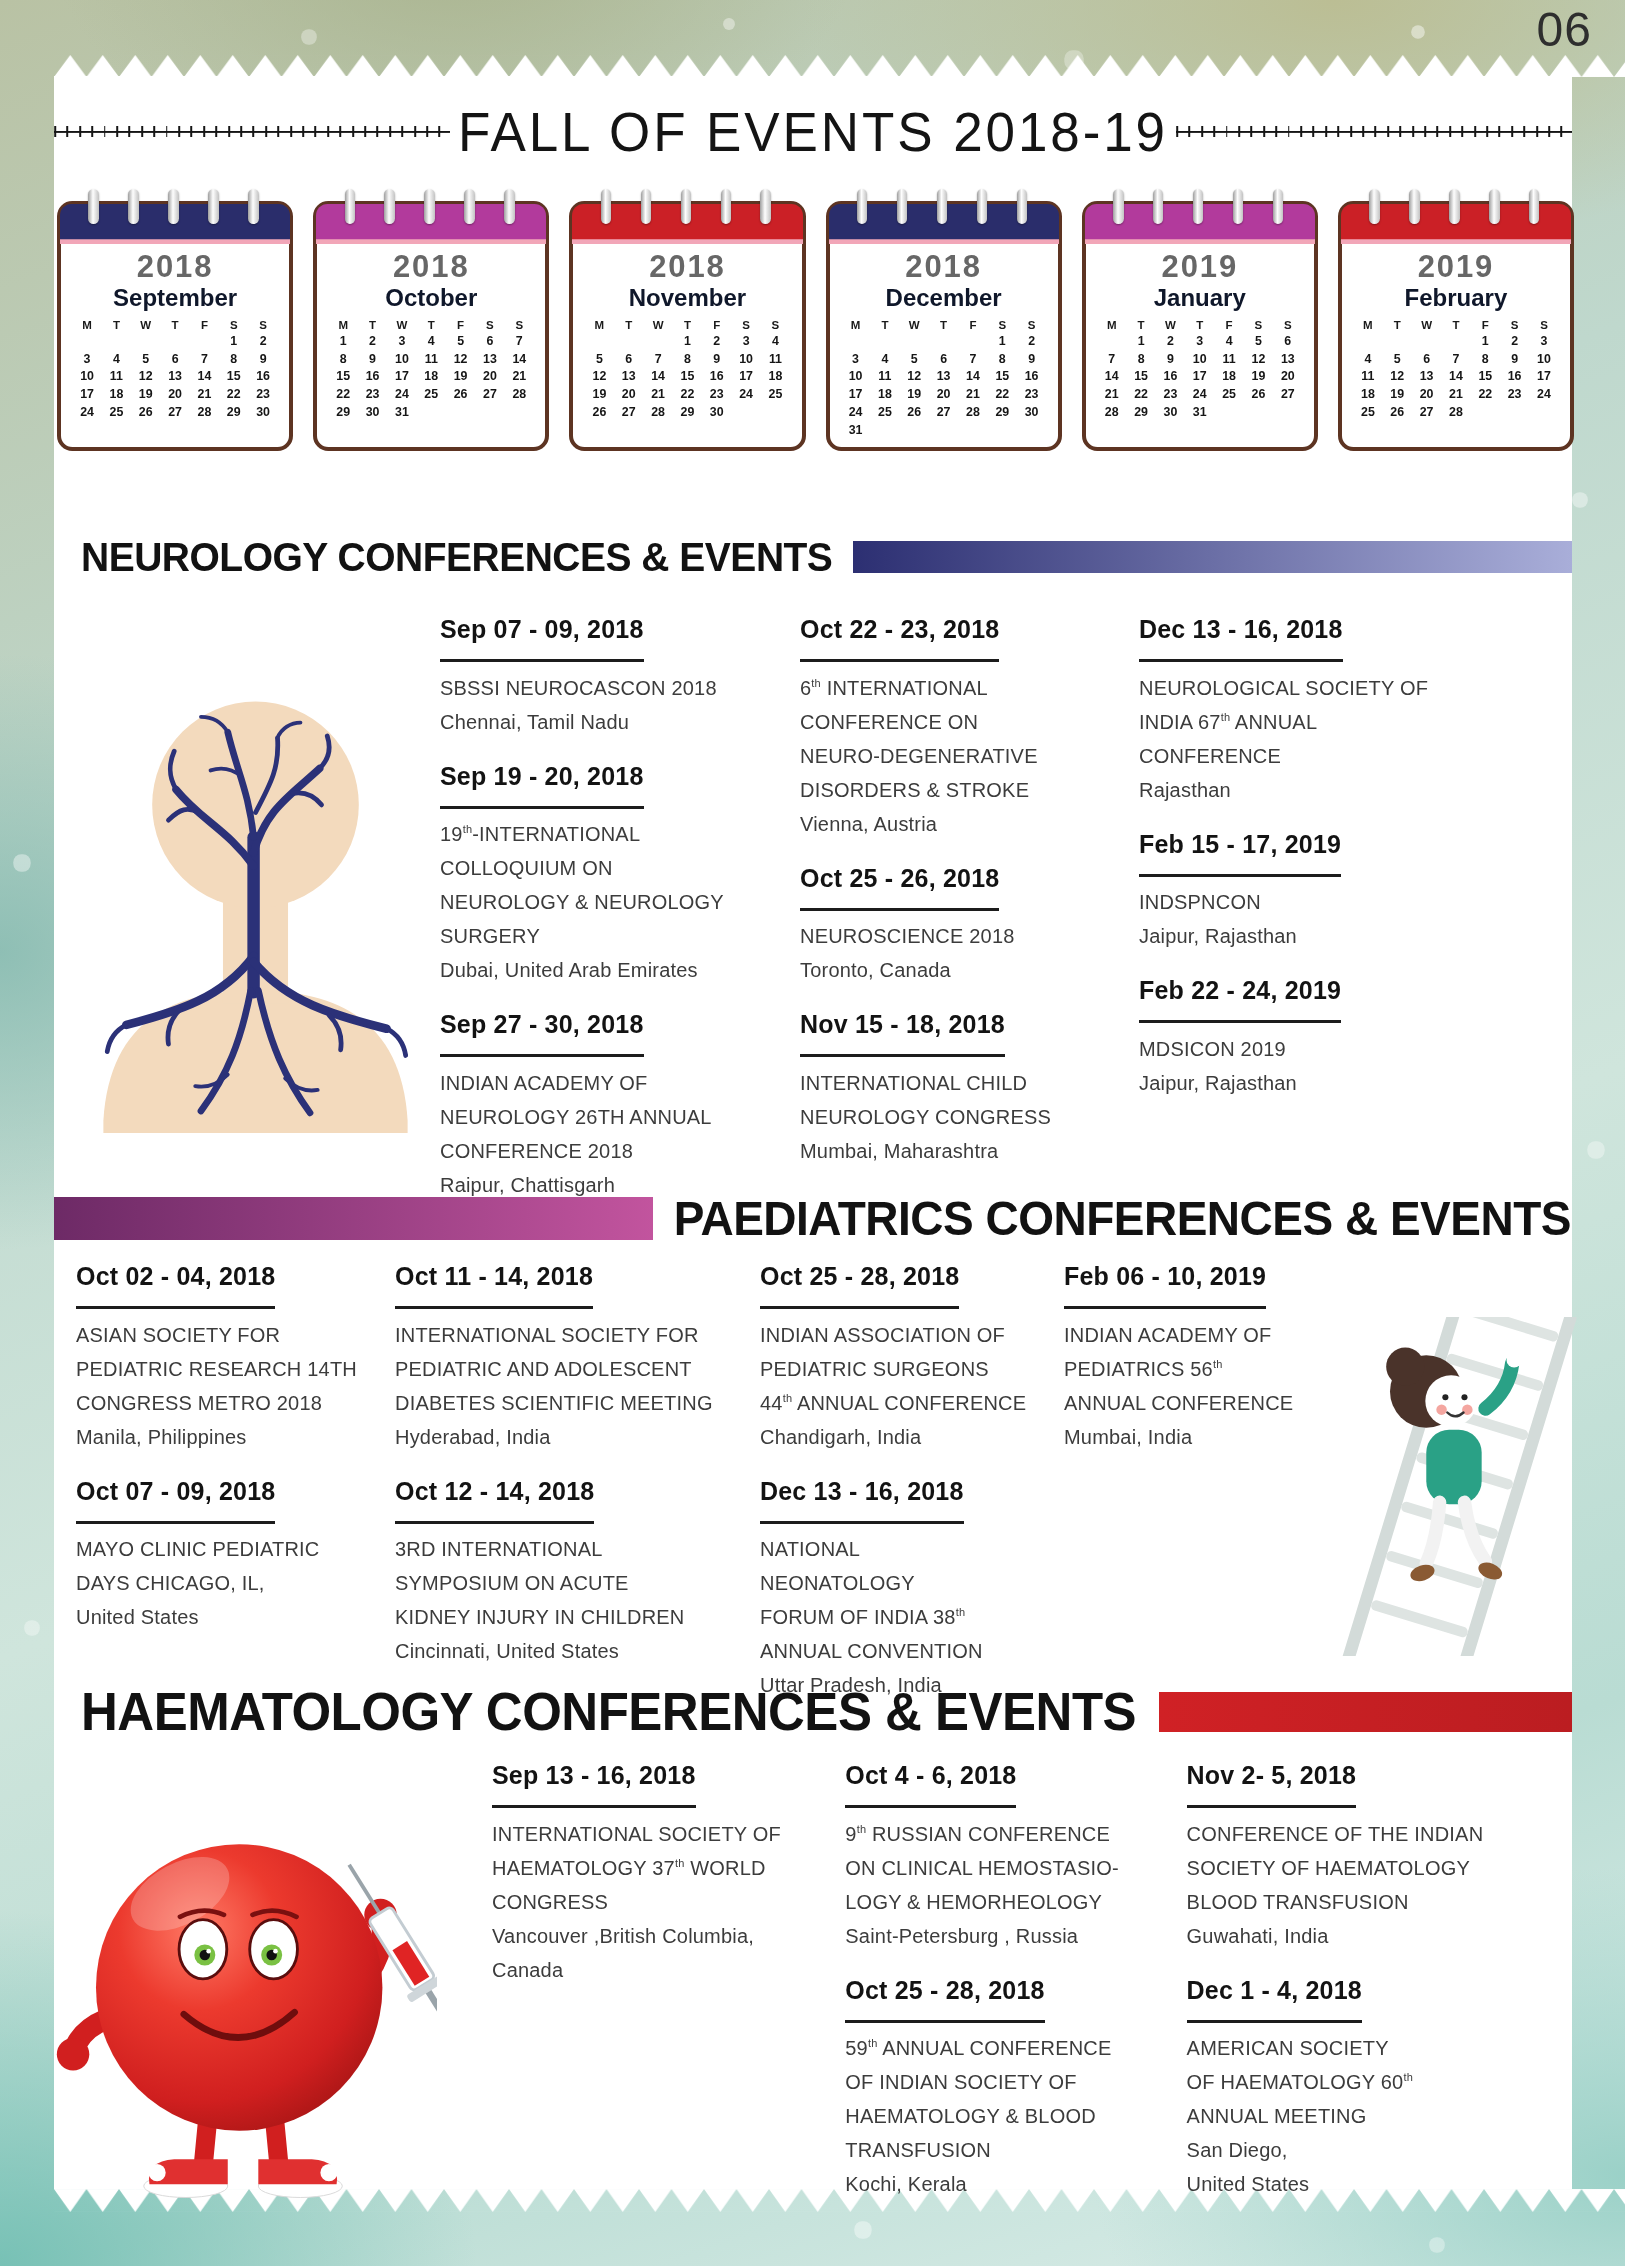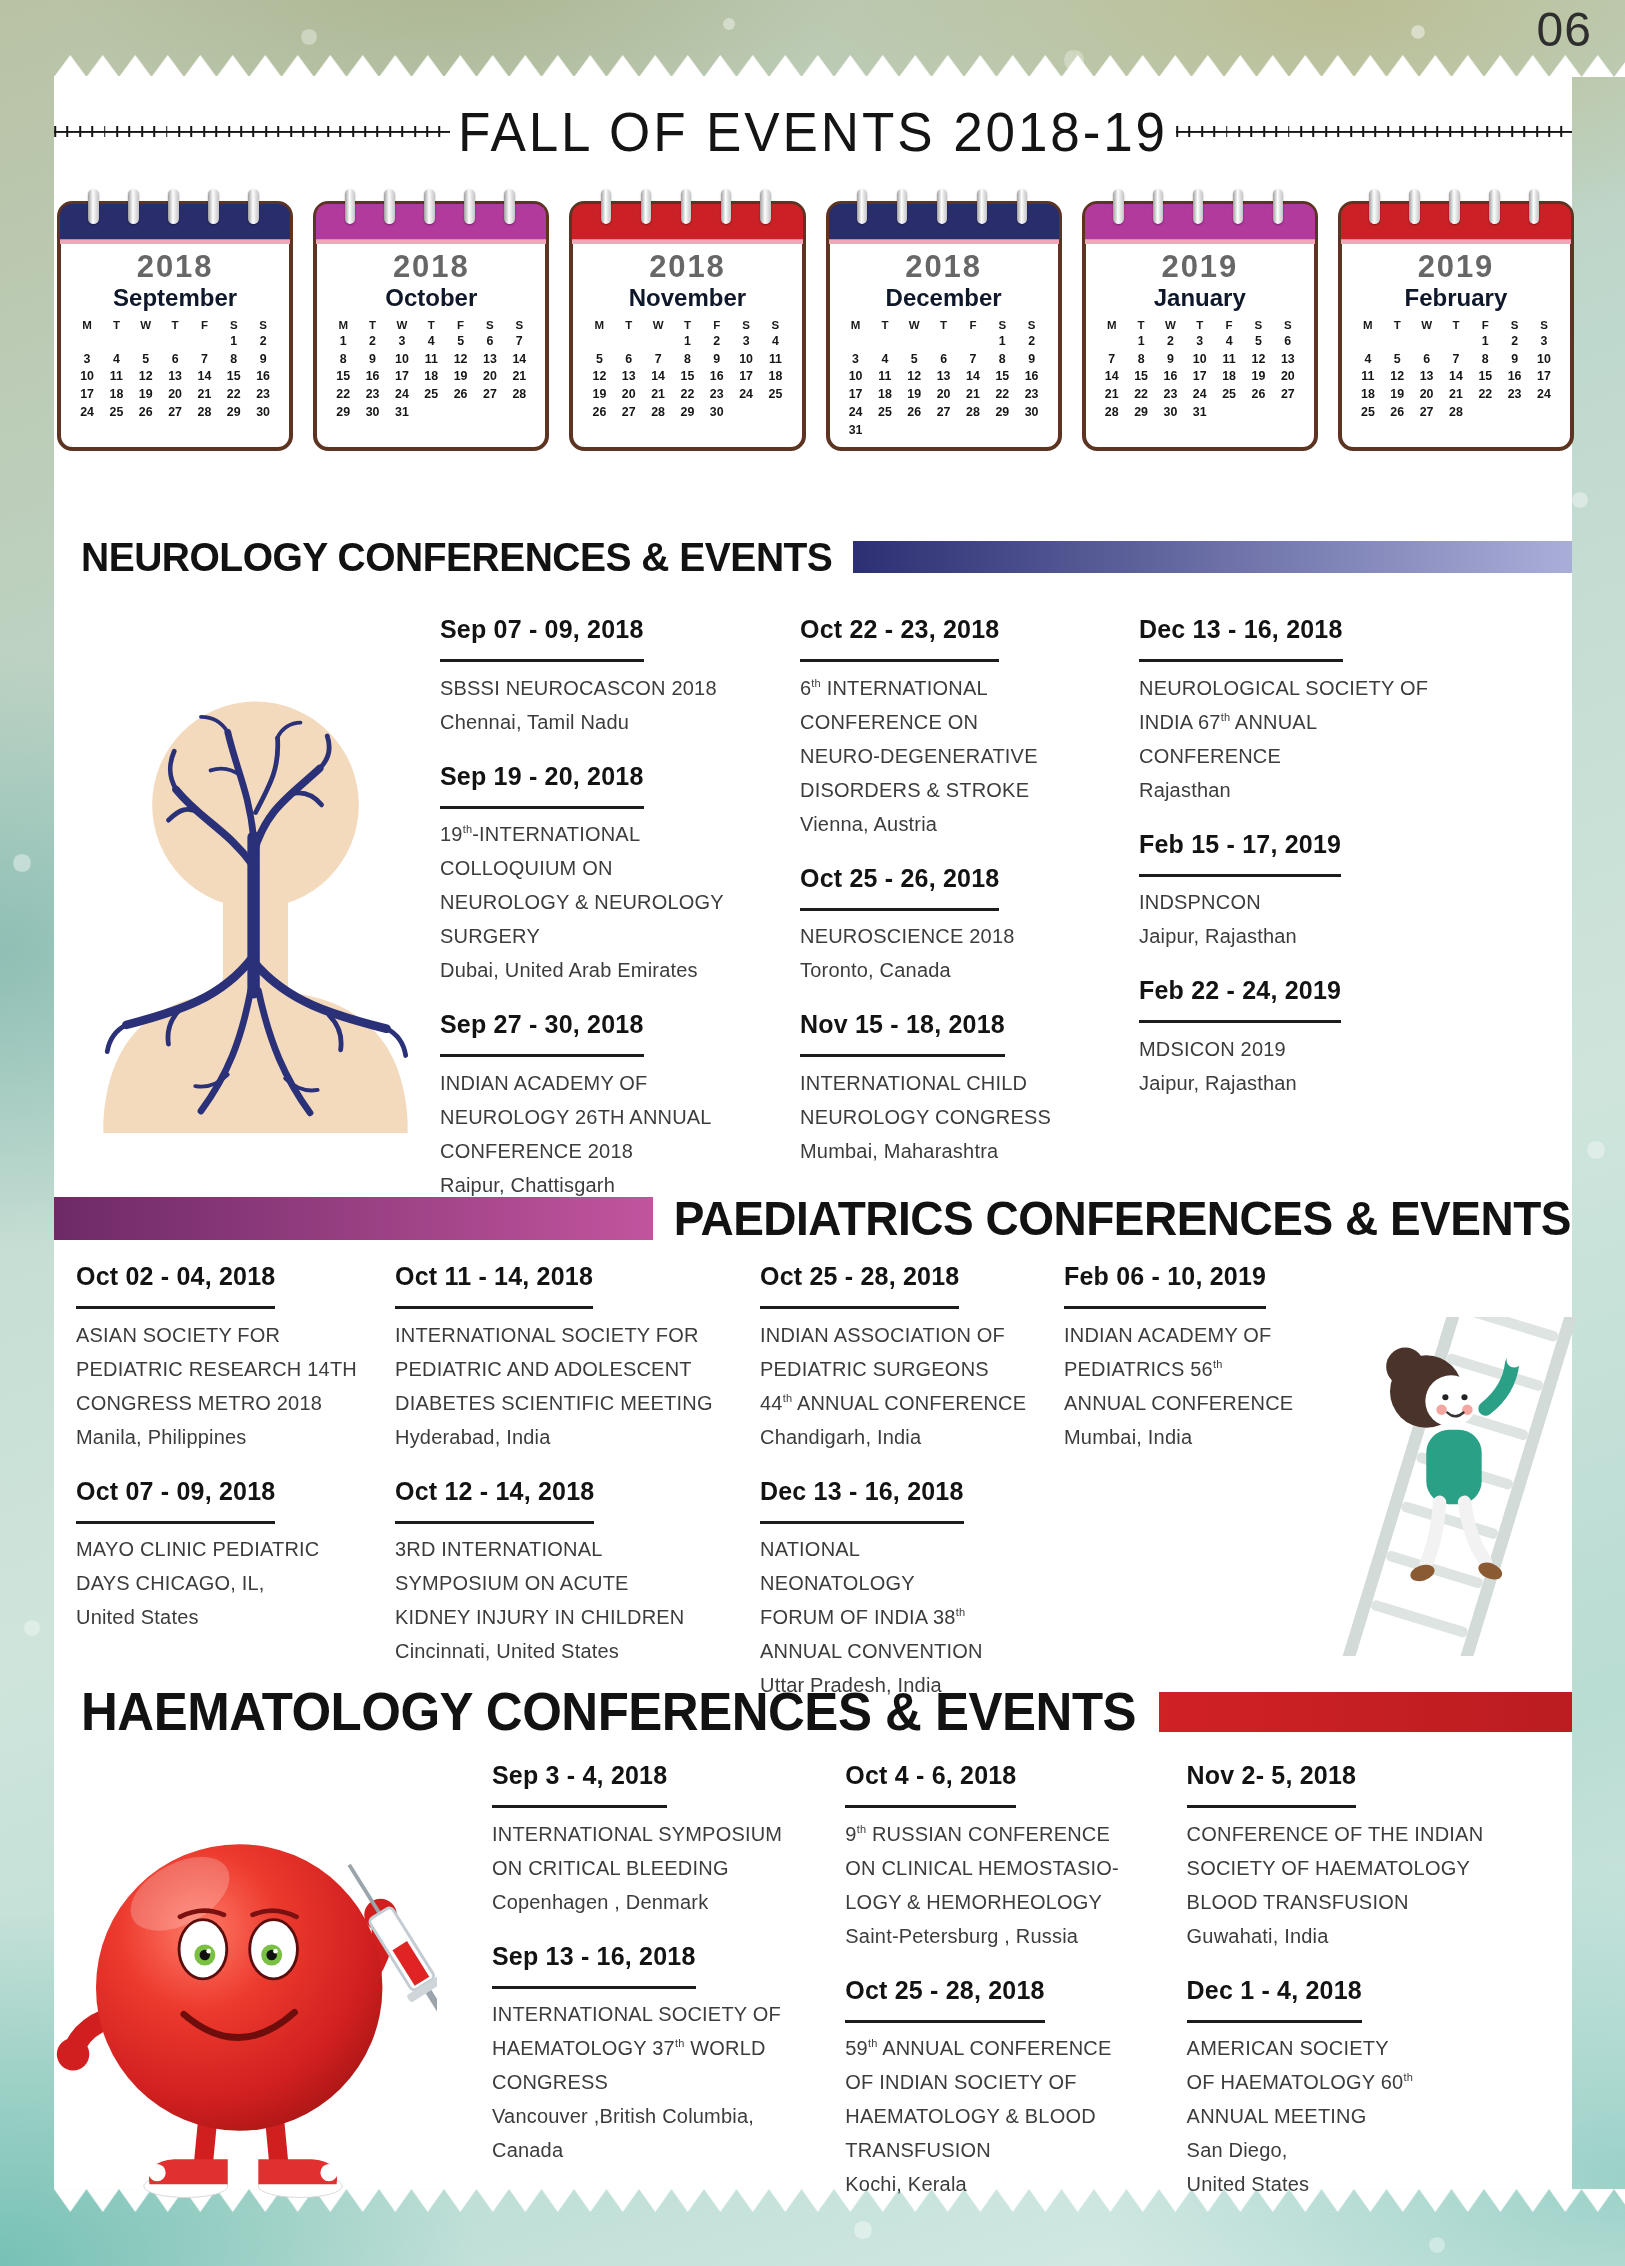--- a/index.html
+++ b/index.html
@@ -612,21 +612,20 @@
     <circle cx="232" cy="200" r="11" fill="#7ac143"></circle>
     <circle cx="232" cy="200" r="5.5" fill="#111111"></circle>
     <circle cx="236" cy="196" r="2.4" fill="#ffffff"></circle>
     <path d="M136 160 Q160 148 182 158" stroke="#7a1010" stroke-width="5" fill="none" stroke-linecap="round"></path>
     <path d="M212 158 Q234 148 258 160" stroke="#7a1010" stroke-width="5" fill="none" stroke-linecap="round"></path>
     <path d="M140 262 Q198 312 256 260" stroke="#6f0d0d" stroke-width="7" fill="none" stroke-linecap="round"></path>
   </svg>
 
   <div class="cols" id="cols-haem">
       <div class="ev-col">
-        <div class="event"><div class="ev-date">Sep 3 - 4, 2018</div><div class="ev-line">INTERNATIONAL SYMPOSIUM</div><div class="ev-line">ON CRITICAL BLEEDING</div><div class="ev-line ev-loc">Copenhagen , Denmark</div></div>
         <div class="event"><div class="ev-date">Sep 13 - 16, 2018</div><div class="ev-line">INTERNATIONAL SOCIETY OF</div><div class="ev-line">HAEMATOLOGY 37<sup>th</sup> WORLD</div><div class="ev-line">CONGRESS</div><div class="ev-line ev-loc">Vancouver ,British Columbia,</div><div class="ev-line ev-loc">Canada</div></div>
       </div>
       <div class="ev-col">
         <div class="event"><div class="ev-date">Oct 4 - 6, 2018</div><div class="ev-line">9<sup>th</sup> RUSSIAN CONFERENCE</div><div class="ev-line">ON CLINICAL HEMOSTASIO-</div><div class="ev-line">LOGY &amp; HEMORHEOLOGY</div><div class="ev-line ev-loc">Saint-Petersburg , Russia</div></div>
         <div class="event"><div class="ev-date">Oct 25 - 28, 2018</div><div class="ev-line">59<sup>th</sup> ANNUAL CONFERENCE</div><div class="ev-line">OF INDIAN SOCIETY OF</div><div class="ev-line">HAEMATOLOGY &amp; BLOOD</div><div class="ev-line">TRANSFUSION</div><div class="ev-line ev-loc">Kochi, Kerala</div></div>
       </div>
       <div class="ev-col">
         <div class="event"><div class="ev-date">Nov 2- 5, 2018</div><div class="ev-line">CONFERENCE OF THE INDIAN</div><div class="ev-line">SOCIETY OF HAEMATOLOGY</div><div class="ev-line">BLOOD TRANSFUSION</div><div class="ev-line ev-loc">Guwahati, India</div></div>
         <div class="event"><div class="ev-date">Dec 1 - 4, 2018</div><div class="ev-line">AMERICAN SOCIETY</div><div class="ev-line">OF HAEMATOLOGY 60<sup>th</sup></div><div class="ev-line">ANNUAL MEETING</div><div class="ev-line ev-loc">San Diego,</div><div class="ev-line ev-loc">United States</div></div>
       </div>

